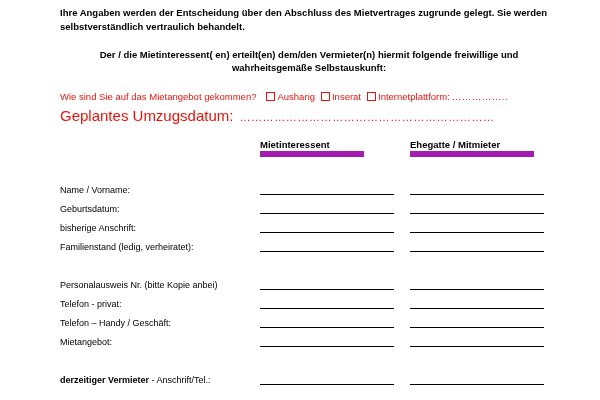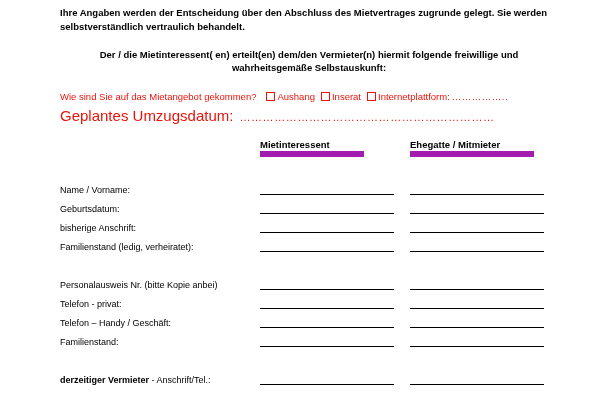--- a/index.html
+++ b/index.html
@@ -219,21 +219,21 @@
         <tr>
           <td class="label">Telefon – Handy / Geschäft:</td>
           <td class="col">
             <span class="rule"></span>
           </td>
           <td class="col">
             <span class="rule"></span>
           </td>
         </tr>
         <tr>
-          <td class="label">Familienstand:</td>
+          <td class="label">Mietangebot:</td>
           <td class="col">
             <span class="rule"></span>
           </td>
           <td class="col">
             <span class="rule"></span>
           </td>
         </tr>
         <tr class="spacer">
           <td colspan="3"></td>
         </tr>

